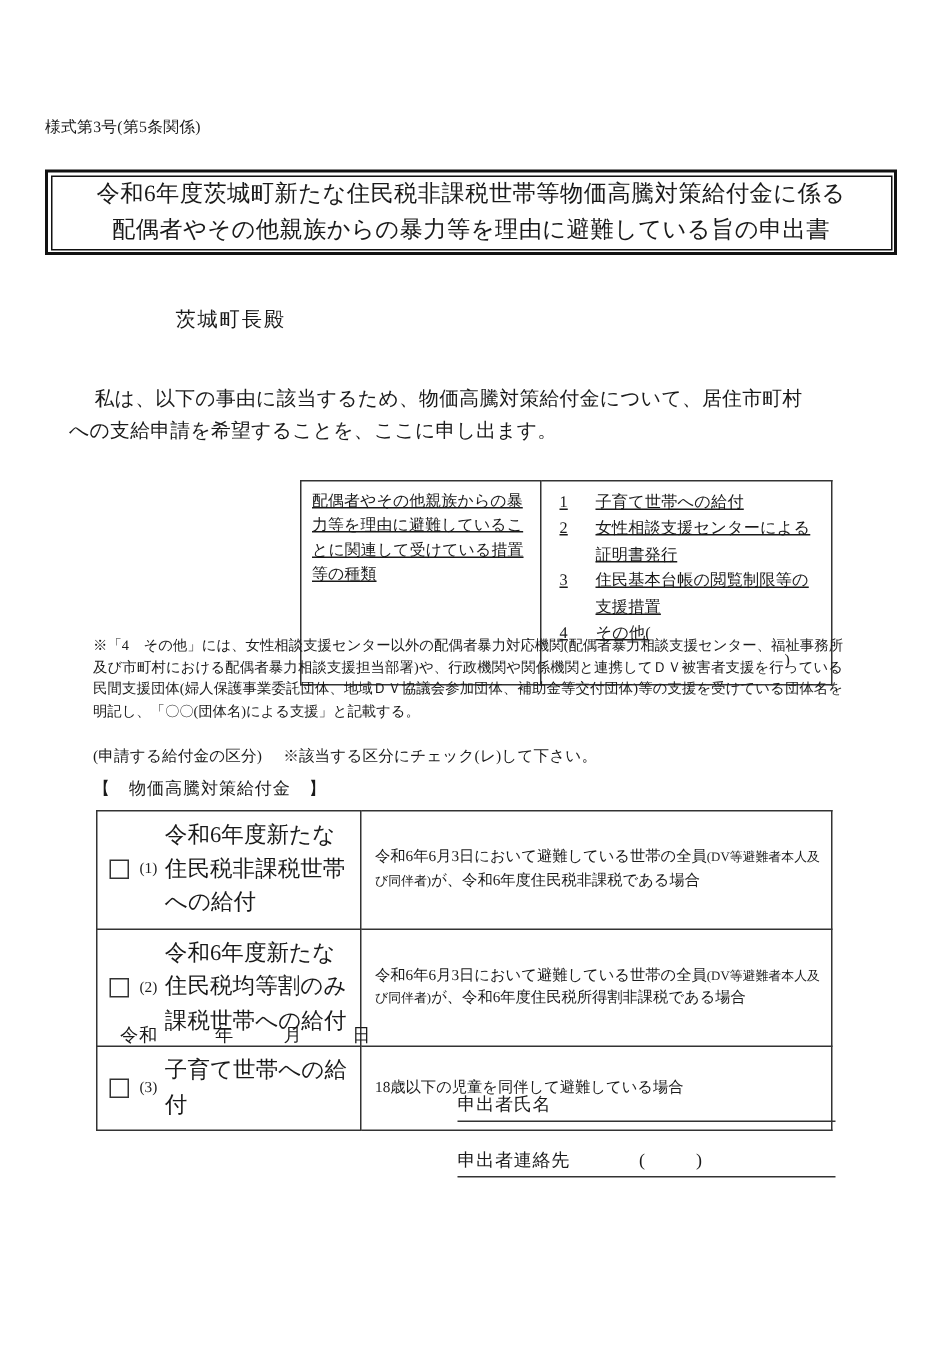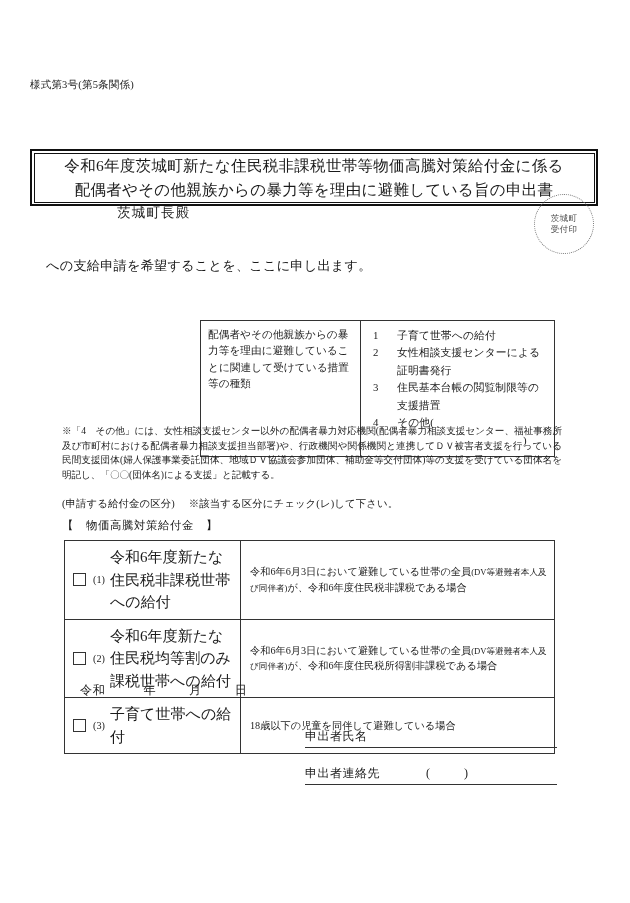--- a/index.html
+++ b/index.html
@@ -33,21 +33,20 @@
   
   .title-box {
     position: absolute;
     left: 30px;
     top: 113px;
     width: 568px;
     height: 57px;
     border: 2.5px solid #111;
     box-sizing: border-box;
     padding: 1.5px;
-    margin-top: 36px;
   }
   .title-box-inner {
     width: 100%;
     height: 100%;
     border: 0.8px solid #111;
     box-sizing: border-box;
     display: flex;
     flex-direction: column;
     align-items: center;
     justify-content: center;
@@ -110,20 +109,21 @@
     left: 200px;
     top: 320px;
     width: 355px;
     border-collapse: collapse;
     table-layout: fixed;
   }
   .measures td {
     border: 0.9px solid #333;
     vertical-align: top;
     padding: 6px 7px 7px 7px;
+    text-decoration: underline;
   }
   .measures .m-label {
     width: 145px;
     font-size: 10.6px;
     line-height: 1.55;
     letter-spacing: 0.1px;
   }
   .measures .m-items {
     padding: 6px 6px 7px 12px;
   }
@@ -266,26 +266,23 @@
 
   <div class="title-box">
     <div class="title-box-inner">
       <div class="title-line">令和6年度茨城町新たな住民税非課税世帯等物価高騰対策給付金に係る</div>
       <div class="title-line">配偶者やその他親族からの暴力等を理由に避難している旨の申出書</div>
     </div>
   </div>
 
   <div class="addressee">茨城町長殿</div>
 
-  <div class="seal">
-    <span>茨城町</span>
-    <span>受付印</span>
-  </div>
 
   <div class="statement">
+    <div class="ind">私は、以下の事由に該当するため、物価高騰対策給付金について、居住市町村</div>
     <div>への支給申請を希望することを、ここに申し出ます。</div>
   </div>
 
   <table class="measures">
     <tbody>
         <tr>
       <td class="m-label">配偶者やその他親族からの暴力等を理由に避難していることに関連して受けている措置等の種類</td>
       <td class="m-items">
         <div class="m-row">
           <span class="m-num">1</span>

